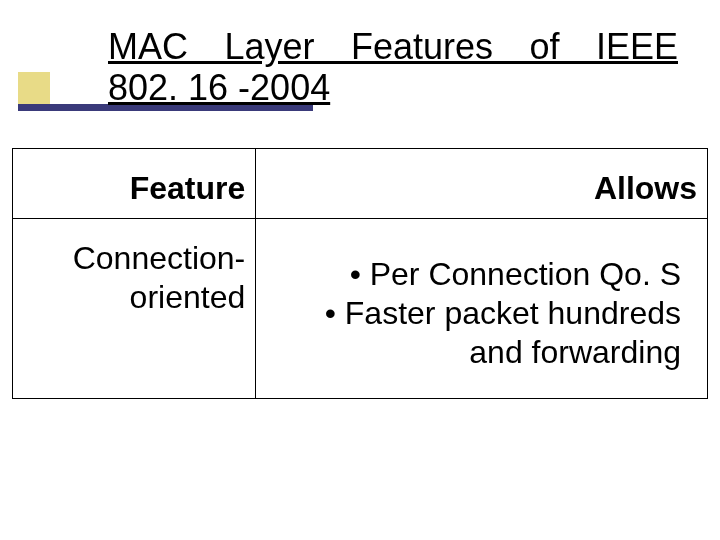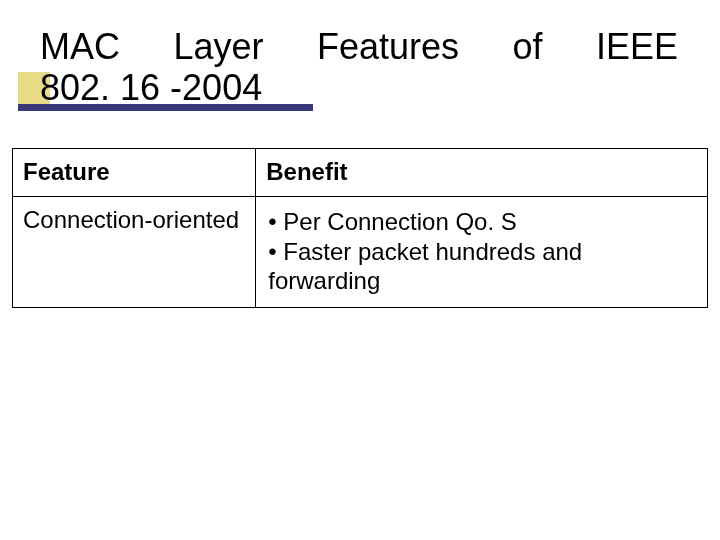--- a/index.html
+++ b/index.html
@@ -6,21 +6,22 @@
   body{
     width:720px;height:540px;
     background:#fff;
     font-family:Verdana,Geneva,sans-serif;
     color:#000;
     position:relative;
     overflow:hidden;
   }
   .title-wrap{
     position:relative;
-    padding:26px 30px 0 40px;
+    padding:26px 30px 0 108px;
+    text-decoration:underline;
   }
   .title-accent{
     position:absolute;
     left:18px;top:72px;
     width:32px;height:32px;
     background:#e6d77a;
     opacity:.9;
     z-index:0;
   }
   .title-bar{
@@ -48,37 +49,37 @@
     text-align-last:left;
   }
   .tbl{
     border-collapse:collapse;
     position:absolute;
     left:12px;top:148px;
     width:696px;
   }
   .tbl td,.tbl th{
     border:1.5px solid #000;
-    padding:8px 10px 10px 10px;
+    padding:20px 10px 10px 10px;
     vertical-align:top;
-    font-size:24px;
+    font-size:32px;
     line-height:1.22;
     font-weight:400;
-    text-align:left;
+    text-align:right;
   }
   .tbl th{
     font-weight:700;
   }
   .col-feature{width:35%;}
   .col-benefit{width:65%;}
   .justify{
     text-align:justify;
     text-align-last:left;
   }
-  .bullets{margin:2px;padding:0;list-style:none}
+  .bullets{margin:16px;padding:0;list-style:none}
   .bullets li{padding-left:0}
 </style>
 </head>
 <body>
 
 <div class="title-wrap">
   <div class="title-accent"></div>
   <div class="title-bar"></div>
   <div class="title">
     <span>MAC Layer Features of IEEE</span>
@@ -87,21 +88,21 @@
 </div>
 
 <table class="tbl">
   <colgroup>
     <col class="col-feature">
     <col class="col-benefit">
   </colgroup>
   <tbody>
       <tr>
     <th>Feature</th>
-    <th>Benefit</th>
+    <th>Allows</th>
   </tr>
   <tr>
     <td>Connection-oriented</td>
     <td>
       <ul class="bullets">
         <li>• Per Connection Qo. S</li>
         <li>• Faster packet hundreds and forwarding</li>
       </ul>
     </td>
   </tr>

